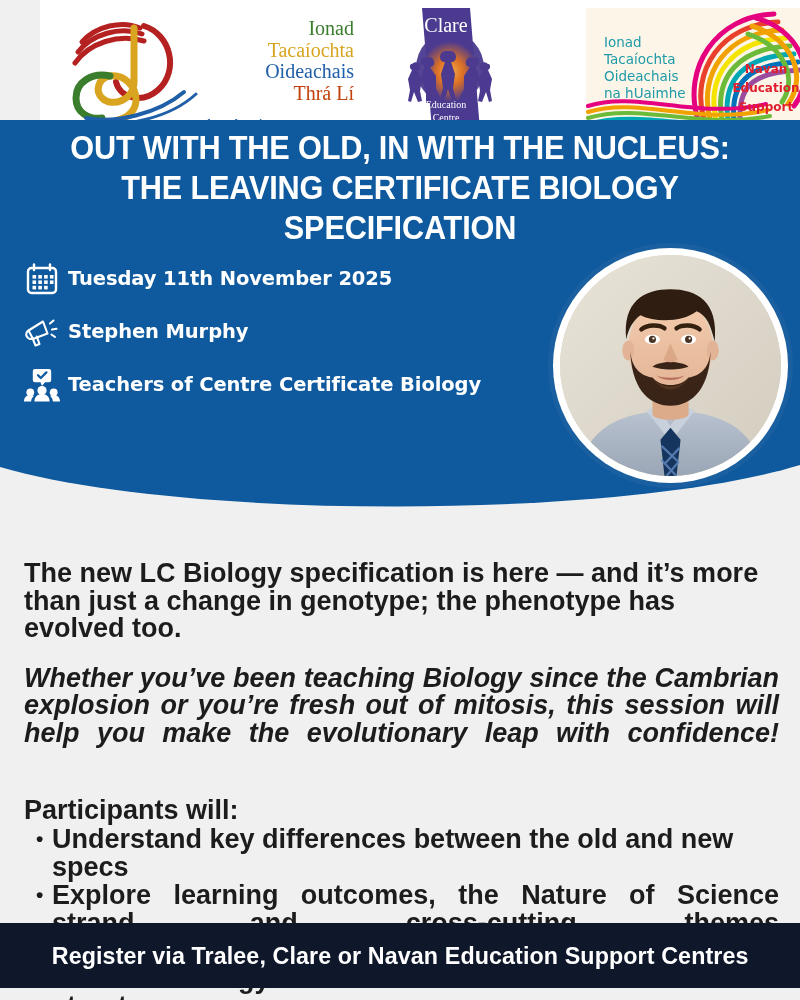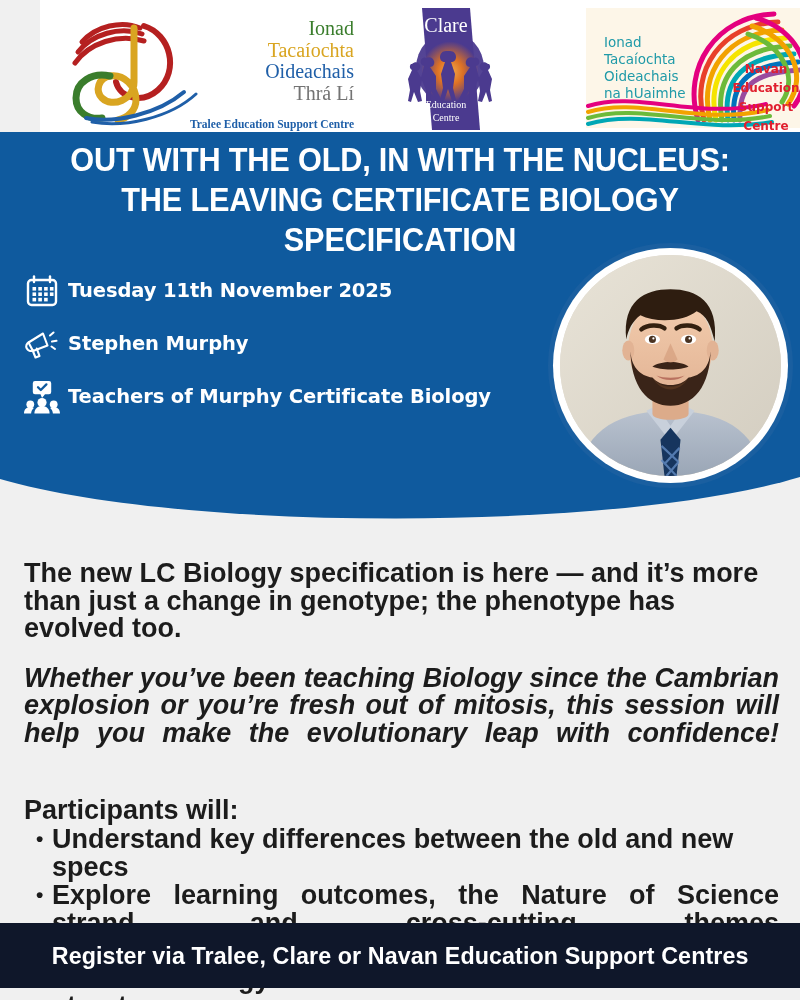--- a/index.html
+++ b/index.html
@@ -49,21 +49,21 @@
   }
   .logo-navan {
     position: absolute;
     left: 546px; top: 8px;
     width: 235px; height: 120px;
   }
 
   
   .hero {
     position: absolute;
-    top: 132px; left: 0;
+    top: 120px; left: 0;
     width: 800px;
     height: 390px;
   }
   .hero-svg {
     position: absolute;
     top: 0; left: 0;
     width: 800px; height: 390px;
   }
   .hero-inner {
     position: absolute;
@@ -205,21 +205,21 @@
     left: 96px; top: 4px;
     width: 196px;
     text-align: right;
     font-family: "Liberation Serif", serif;
     line-height: 21.5px;
   }
   .tralee-text div { font-size: 20px; }
   .t-ionad { color: #3a7d2c; }
   .t-taca  { color: #d9a521; }
   .t-oide  { color: #1f5fa8; }
-  .t-thra  { color: #737373; }
+  .t-thra  { color: #c2410c; }
   .tralee-sub {
     position: absolute;
     left: 66px; top: 104px;
     width: 226px;
     text-align: right;
     font-family: "Liberation Serif", serif;
     font-weight: bold;
     font-size: 11.5px;
     color: #1f5fa8;
   }
@@ -421,21 +421,21 @@
                 <circle cx="18" cy="23.5" r="4.6"></circle>
                 <path d="M10.4 34.5 C10.4 29.6 13.8 27 18 27 C22.2 27 25.6 29.6 25.6 34.5 Z"></path>
                 <circle cx="6.3" cy="25.3" r="3.9"></circle>
                 <path d="M0 34.5 C0 30.2 2.6 28 6.3 28 C7.6 28 8.8 28.3 9.8 28.9 C8.1 30.3 7.2 32.2 7.1 34.5 Z"></path>
                 <circle cx="29.7" cy="25.3" r="3.9"></circle>
                 <path d="M36 34.5 C36 30.2 33.4 28 29.7 28 C28.4 28 27.2 28.3 26.2 28.9 C27.9 30.3 28.8 32.2 28.9 34.5 Z"></path>
               </g>
               <path d="M14 8.2 L16.8 11 L22.4 5.4" fill="none" stroke="#0f5a9e" stroke-width="2.3" stroke-linecap="round" stroke-linejoin="round"></path>
             </svg>
           </span>
-          <span class="info-text">Teachers of Murphy Certificate Biology</span>
+          <span class="info-text">Teachers of Centre Certificate Biology</span>
         </div>
 
       </div>
     </div>
   </div>
 
   <div class="portrait-wrap">
     <div class="portrait-ring">
       <div class="portrait">
         <svg width="100%" height="100%" viewBox="0 0 220 220" preserveAspectRatio="xMidYMid slice">

